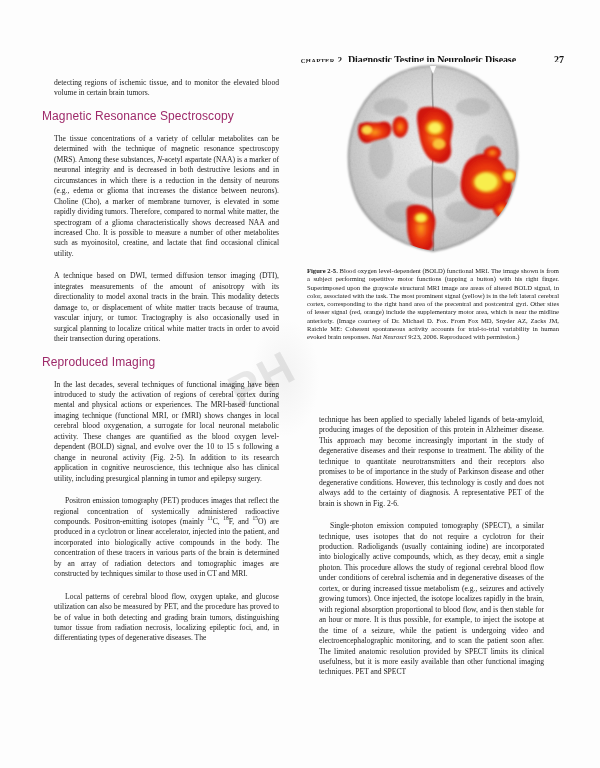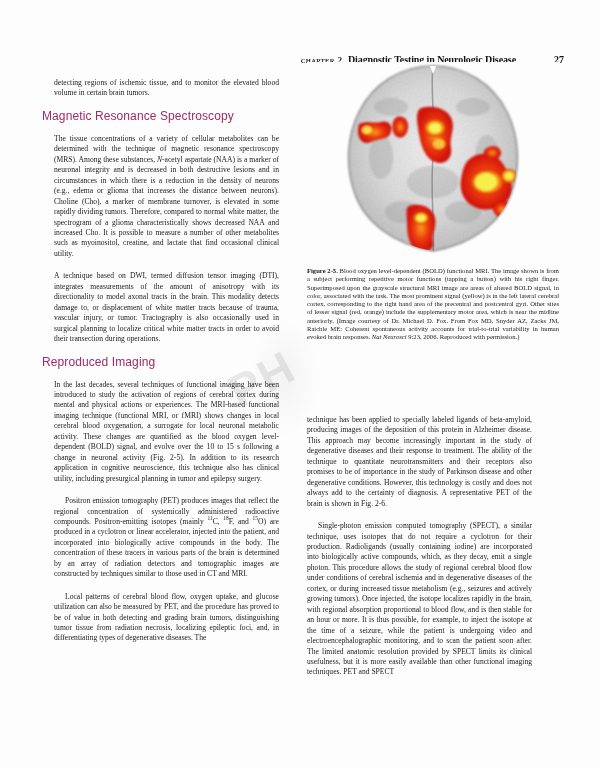--- a/index.html
+++ b/index.html
@@ -67,21 +67,21 @@
     position: absolute;
     top: 66px;
     width: 249px;
     font-size: 7.6px;
     line-height: 10.45px;
     text-align: justify;
     text-justify: inter-word;
     hyphens: none;
   }
   .col-left  { left: 42px; }
-  .col-right { left: 295px; }
+  .col-right { left: 307px; }
 
   .col p {
     margin: 12px;
     text-indent: 0;
   }
   .col p.indent {
     text-indent: 11px;
   }
   .col p + p { margin-top: 0; }
 

